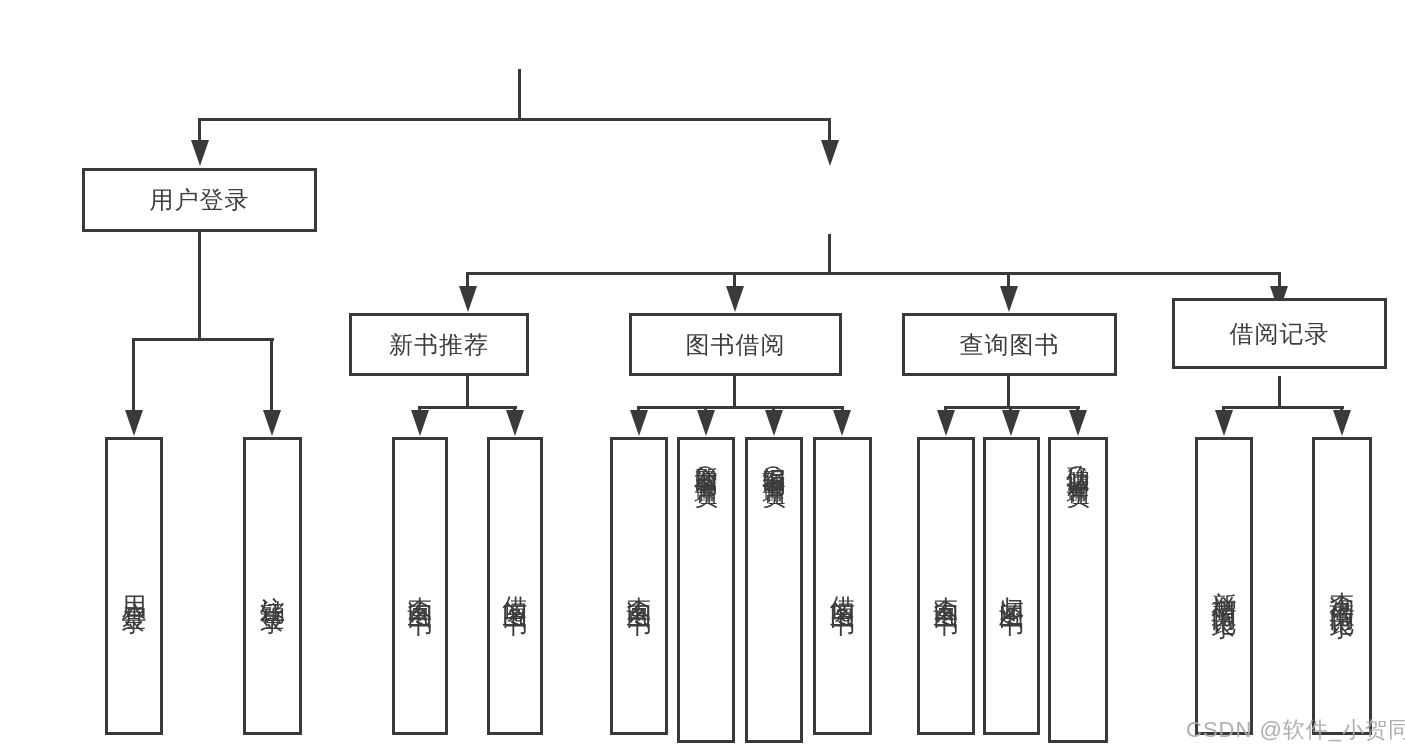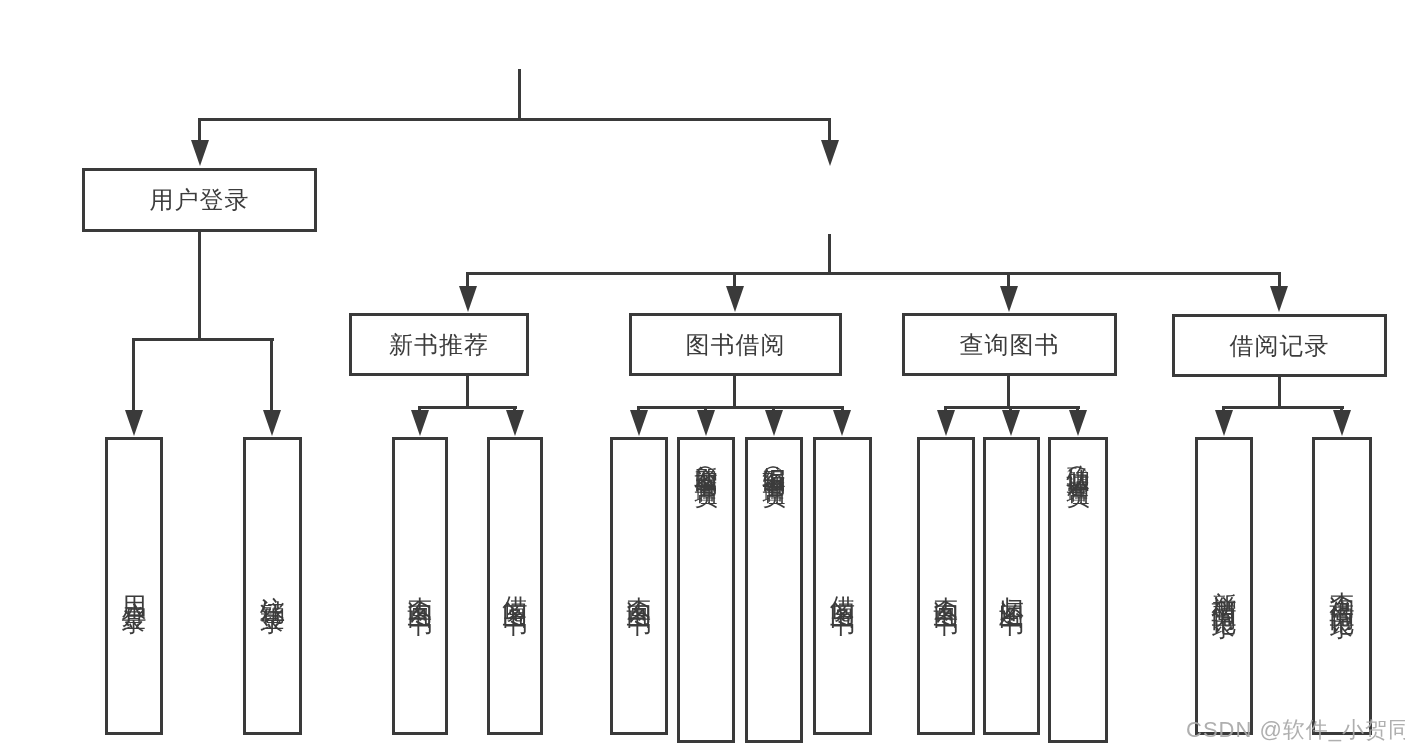--- a/index.html
+++ b/index.html
@@ -71,21 +71,21 @@
 
   <div class="box" style="left:349px;top:313px;width:180px;height:63px">
     <span>新书推荐</span>
   </div>
   <div class="box" style="left:629px;top:313px;width:213px;height:63px">
     <span>图书借阅</span>
   </div>
   <div class="box" style="left:902px;top:313px;width:215px;height:63px">
     <span>查询图书</span>
   </div>
-  <div class="box" style="left:1172px;top:314px;width:215px;height:63px">
+  <div class="box" style="left:1172px;top:298px;width:215px;height:71px">
     <span>借阅记录</span>
   </div>
 
   <div class="vline" style="left:466px;top:376px;height:30px"></div>
   <div class="hline" style="left:419px;top:406px;width:98px"></div>
   <div class="vline" style="left:418px;top:406px;height:8px"></div>
   <div class="arrowhead" style="left:411px;top:410px"></div>
   <div class="vline" style="left:513px;top:406px;height:8px"></div>
   <div class="arrowhead" style="left:506px;top:410px"></div>
 

